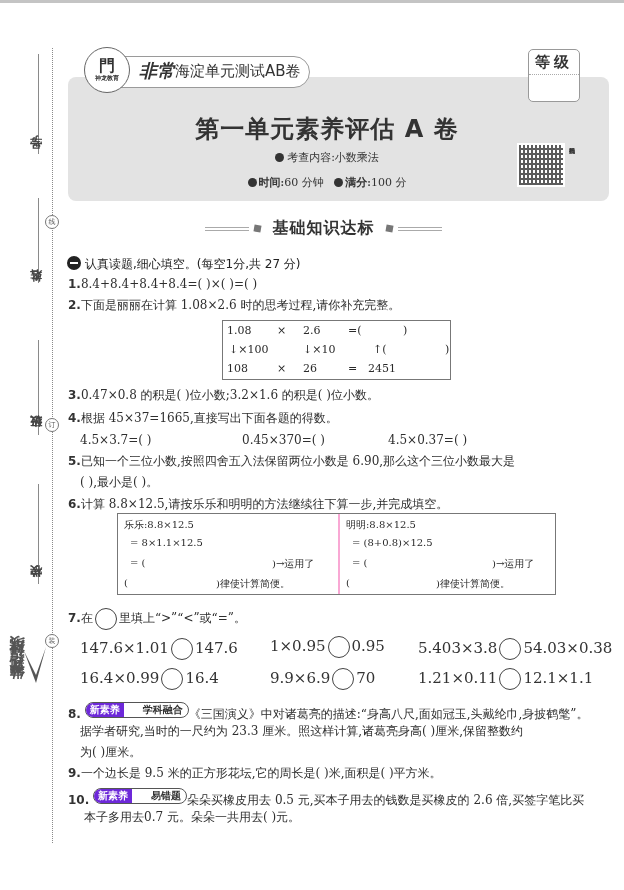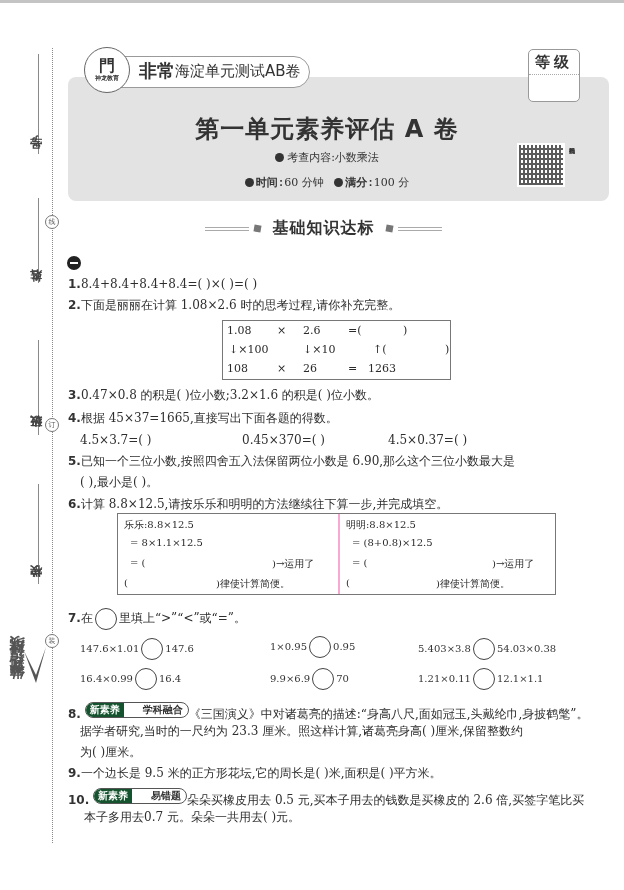--- a/index.html
+++ b/index.html
@@ -15,29 +15,29 @@
   .vline { position: absolute; left: 38px; width: 1px; background: #8a8a8a; }
   .slogan { position: absolute; left: 8px; top: 660px; writing-mode: vertical-rl; transform: rotate(180deg); font-size: 15px; font-weight: bold; color: #555; letter-spacing: 3px; font-family: "DejaVu Serif", serif; }
   .checkmark { position: absolute; left: 22px; top: 645px; width: 26px; height: 40px; }
 
   
   .hdr { position: absolute; left: 68px; top: 77px; width: 541px; height: 124px; background: #e3e3e3; border-radius: 8px; }
   .brand-pill { position: absolute; left: 88px; top: 56px; width: 222px; height: 32px; background: #fff; border: 1px solid #9a9a9a; border-radius: 16px; }
   .brand-logo { position: absolute; left: 84px; top: 47px; width: 46px; height: 46px; border-radius: 50%; background: #fff; border: 1.5px solid #666; display:flex; flex-direction: column; align-items:center; justify-content:center; }
   .brand-logo .gate { font-size: 16px; line-height: 16px; color: #333; font-weight: bold; }
   .brand-logo .sub { font-size: 6px; color: #333; font-family: "DejaVu Sans", sans-serif; font-weight: bold; }
-  .brand-script { position: absolute; left: 139px; top: 59px; font-size: 18px; font-weight: bold; color: #333; font-family: "DejaVu Serif", serif; text-align: center; }
+  .brand-script { position: absolute; left: 139px; top: 59px; font-size: 18px; font-style: italic; font-weight: bold; color: #333; font-family: "DejaVu Serif", serif; text-align: center; }
   .brand-name { position: absolute; left: 175px; top: 62px; font-family: "DejaVu Sans", sans-serif; font-size: 15px; color: #333; }
   .grade-box { position: absolute; left: 528px; top: 49px; width: 52px; height: 53px; background: #fff; border: 1px solid #999; border-radius: 5px; }
   .grade-box .lbl { display:block; text-align:center; font-family: "DejaVu Sans", sans-serif; font-size: 15px; font-weight: bold; color:#333; padding-top: 3px; height: 25px; border-bottom: 1px dotted #aaa; letter-spacing: 4px; }
   .main-title { position: absolute; left: 0; width: 624px; top: 113px; text-align: center; font-family: "DejaVu Sans", sans-serif; font-size: 24px; font-weight: bold; color: #333; letter-spacing: 1px; padding-left: 30px; }
   .scope { position: absolute; top: 150px; left: 0; width: 624px; text-align: center; font-size: 11px; color: #333; padding-left: 30px; }
   .meta { position: absolute; top: 175px; left: 0; width: 624px; text-align: center; font-size: 11px; color: #333; padding-left: 30px; }
   .dot-ic { display:inline-block; width: 9px; height: 9px; border-radius: 50%; background: #333; vertical-align: -1px; margin-right: 2px; }
-  .meta b { font-family: Liberation Mono, monospace; }
+  .meta b { font-family: Liberation Serif, serif; }
   .qr { position: absolute; left: 517px; top: 143px; width: 48px; height: 44px; background: #fff; padding: 2px; }
   .qr-grid { width: 100%; height: 100%; background:
      repeating-linear-gradient(90deg, #333 0 2px, transparent 2px 4px),
      repeating-linear-gradient(0deg, #333 0 2px, #fff 2px 5px); opacity: .8; }
   .qr-label { position: absolute; left: 566px; top: 143px; width: 10px; font-size: 6px; line-height: 8px; color: #333; writing-mode: vertical-rl; }
 
   
   .sect { position: absolute; top: 218px; left: 0; width: 624px; text-align: center; padding-left: 23px; }
   .sect .t { font-family: "DejaVu Sans", sans-serif; font-size: 16px; font-weight: bold; color: #333; letter-spacing: 1px; margin: 0 6px; }
   .sect .rule { display:inline-block; width: 44px; height: 4px; border-top: 1px solid #aaa; border-bottom: 1px solid #aaa; vertical-align: middle; }
@@ -51,24 +51,24 @@
   .part-badge::after { content:""; position:absolute; left:3px; right:3px; top:6px; height:2px; background:#fff; }
 
   .box2 { position: absolute; left: 222px; top: 320px; width: 229px; height: 60px; border: 1px solid #777; font-size: 11px; }
   .box2 span { position: absolute; white-space: nowrap; }
 
   .box6 { position: absolute; left: 117px; top: 513px; width: 439px; height: 82px; border: 1px solid #777; font-size: 10px; }
   .box6 .col { position: absolute; top: 0; height: 100%; }
   .box6 .col.r { border-left: 2px solid #f9a8d4; }
   .box6 span { position: absolute; white-space: nowrap; }
 
-  .cmp { position: absolute; font-size: 10px; white-space: nowrap; color:#333; }
+  .cmp { position: absolute; font-size: 15px; white-space: nowrap; color:#333; }
   .circ { display:inline-block; width: 22px; height: 22px; border: 1px solid #444; border-radius: 50%; vertical-align: middle; margin: 0 2px; }
   .tag { display:inline-block; border: 1px solid #555; border-radius: 8px; font-family: "DejaVu Sans", sans-serif; font-size: 10px; font-weight: bold; line-height: 14px; overflow: hidden; vertical-align: 0px; }
-  .tag .a { background:#14532d; color:#fff; padding: 0 4px; display:inline-block;font-family:Liberation Serif, serif; }
+  .tag .a { background:#6d28d9; color:#fff; padding: 0 4px; display:inline-block;font-family:Liberation Serif, serif; }
   .tag .b { color:#333; padding: 0 5px 0 19px; display:inline-block; }
 </style>
 </head>
 <body>
 
 <div class="topbar"></div>
 
 <div class="margin">
   <div class="dotline"></div>
   <div class="seal" style="top:215px">线</div>
@@ -118,21 +118,21 @@
 
 <div class="sect">
   <span class="rule"></span>
   <span class="sq"></span>
   <span class="t">基础知识达标</span>
   <span class="sq"></span>
   <span class="rule"></span>
 </div>
 
 <div class="part-head">
-  <span class="part-badge"></span>
+  <span class="part-badge"></span><span>认真读题,细心填空。(每空1分,共 27 分)</span>
 </div>
 
 <div class="q" style="top:276px">
   <span class="n">1.</span><span>8.4+8.4+8.4+8.4=(            )×(            )=(            )</span>
 </div>
 
 <div class="q" style="top:297px">
   <span class="n">2.</span><span>下面是丽丽在计算 1.08×2.6 时的思考过程,请你补充完整。</span>
 </div>
 <div class="box2">
@@ -142,21 +142,21 @@
   <span style="left:125px;top:3px">=(</span>
   <span style="left:180px;top:3px">)</span>
   <span style="left:6px;top:22px">↓×100</span>
   <span style="left:80px;top:22px">↓×10</span>
   <span style="left:150px;top:22px">↑(</span>
   <span style="left:222px;top:22px">)</span>
   <span style="left:4px;top:41px">108</span>
   <span style="left:54px;top:41px">×</span>
   <span style="left:80px;top:41px">26</span>
   <span style="left:125px;top:41px">=</span>
-  <span style="left:145px;top:41px">1263</span>
+  <span style="left:145px;top:41px">2451</span>
 </div>
 
 <div class="q" style="top:387px">
   <span class="n">3.</span><span>0.47×0.8 的积是(          )位小数;3.2×1.6 的积是(          )位小数。</span>
 </div>
 
 <div class="q" style="top:410px">
   <span class="n">4.</span><span>根据 45×37=1665,直接写出下面各题的得数。</span>
 </div>
 <div class="q" style="top:432px;left:80px">4.5×3.7=(            )</div>

